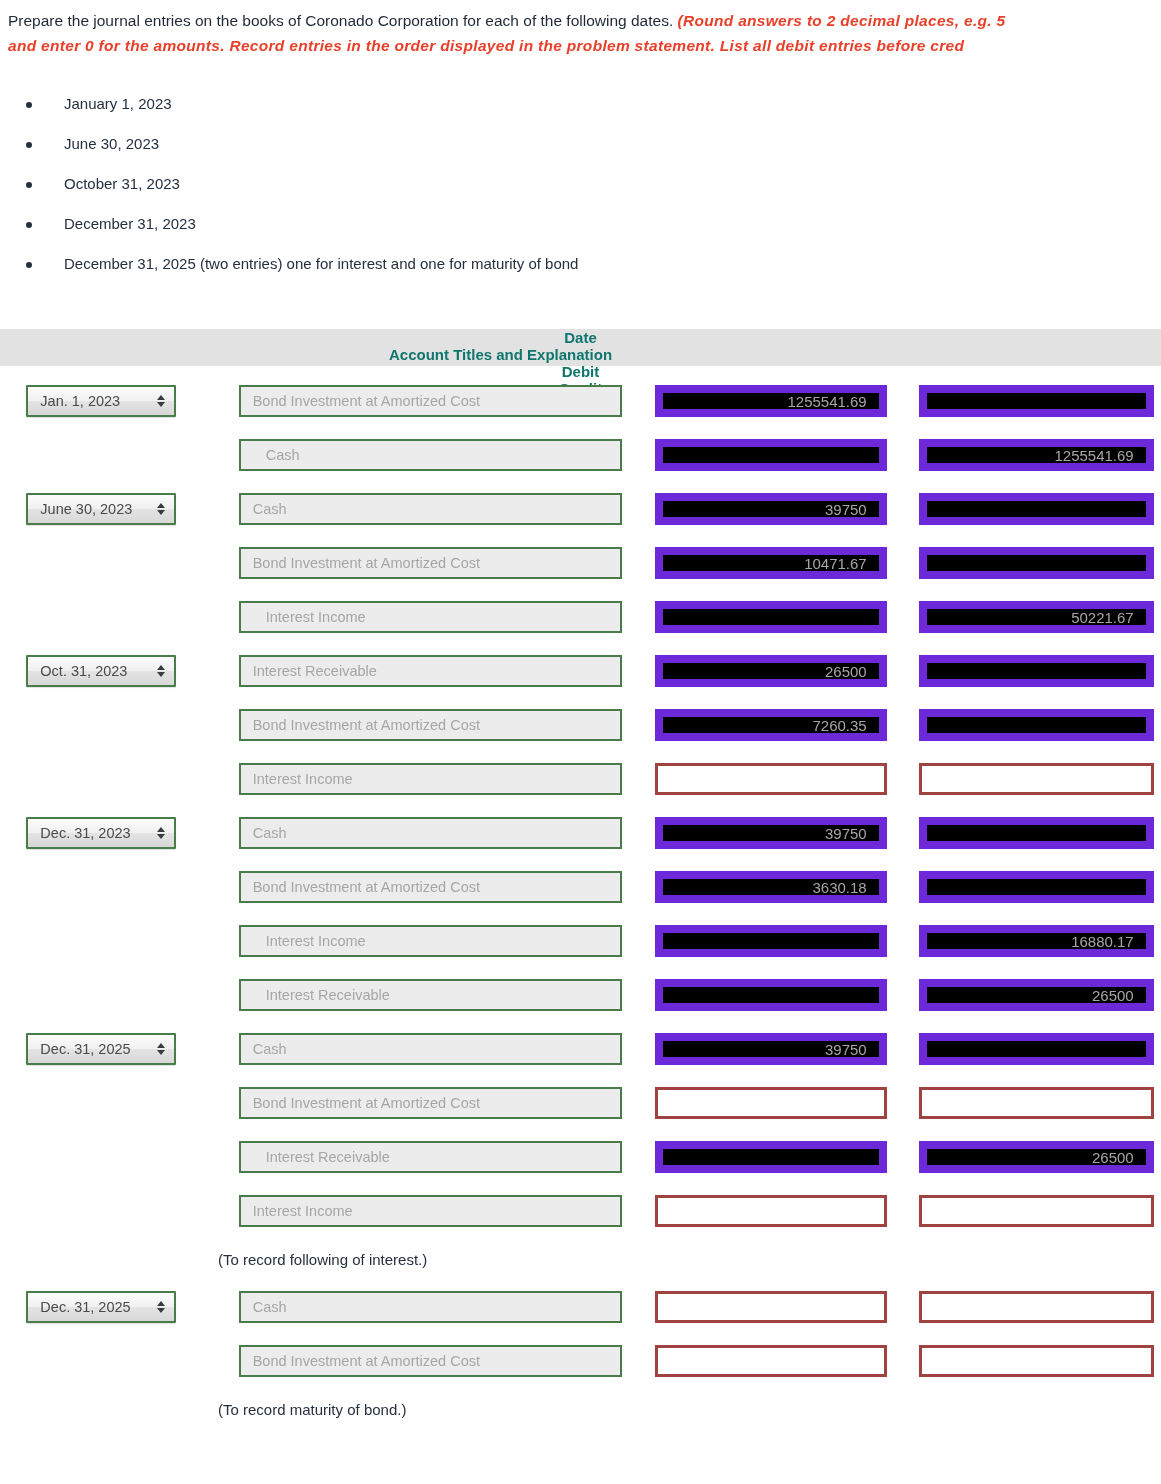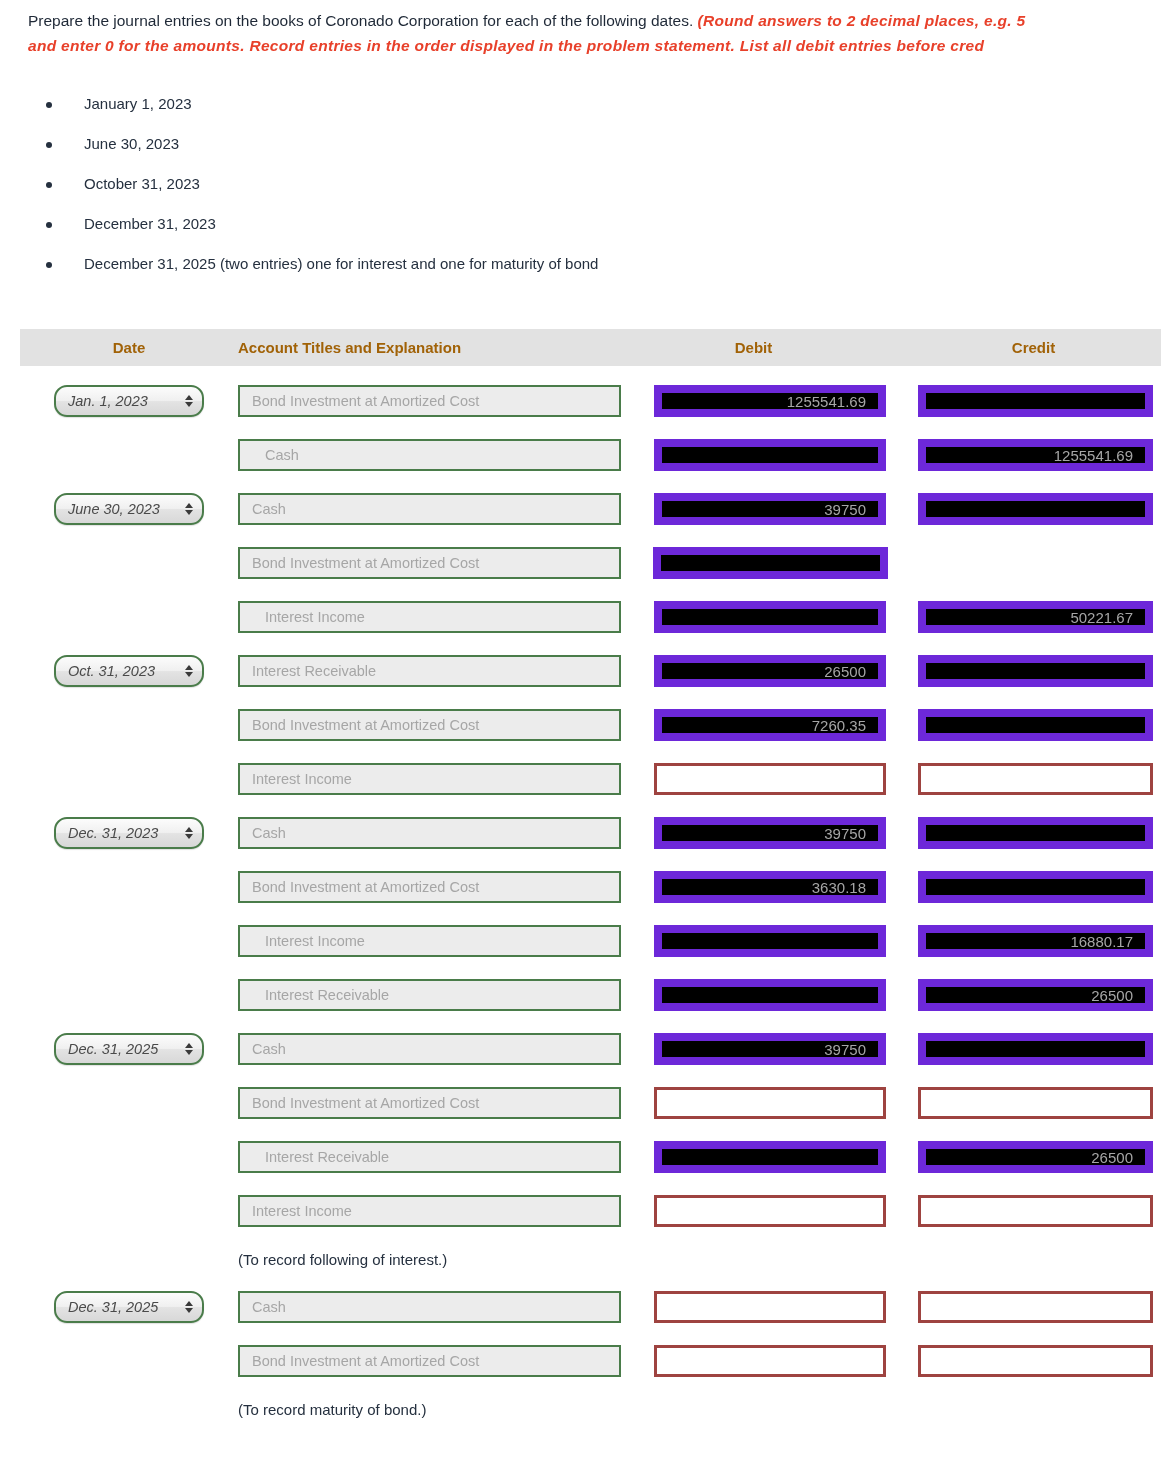--- a/index.html
+++ b/index.html
@@ -4,21 +4,21 @@
 <style>
   * { box-sizing: border-box; }
   html, body {
     margin: 0; padding: 0;
     background: #ffffff;
     width: 1161px;
     font-family: "Liberation Sans", sans-serif;
   }
   body { overflow-x: hidden; }
 
-  .page { width: 1019px; position: relative; padding-left: 20px; }
+  .page { width: 1019px; position: relative; }
 
   
   .instructions {
     padding: 8px 0 0 8px;
     font-size: 15.5px;
     line-height: 1.62;
     color: #1f2937;
     white-space: nowrap;
   }
   .instructions .hint {
@@ -54,21 +54,22 @@
   
   .journal { margin-top: 45px; width: 1161px; }
 
   .thead {
     display: flex;
     background: #e2e2e2;
     height: 37px;
     align-items: center;
     font-weight: bold;
     font-size: 15px;
-    color: #a16207;
+    color: #0f766e;
+    flex-direction: column;
   }
   .th-date    { width: 218px; text-align: center; }
   .th-account { width: 383px; text-align: left; padding-left: 0; }
   .th-debit   { width: 265px; text-align: center; }
   .th-credit  { width: 295px; text-align: center; }
 
   .tbody { padding-top: 8px; }
 
   .jrow {
     display: flex;
@@ -80,51 +81,50 @@
   .cell-date {
     width: 218px;
     display: flex;
     justify-content: center;
     align-items: center;
   }
   .date-select {
     width: 150px;
     height: 32px;
     border: 2px solid #4a7c4a;
-    border-radius: 13px;
+    border-radius: 1px;
     background: linear-gradient(to bottom, #fcfcfc 0%, #f0f0f0 48%, #e3e3e3 52%, #d8d8d8 100%);
     display: flex;
     align-items: center;
     justify-content: space-between;
     padding: 0 9px 0 12px;
     font-size: 14.5px;
     color: #4a4a4a;
     box-shadow: 0 1px 1px rgba(0,0,0,0.12);
     cursor: pointer;
     user-select: none;
-    font-style: italic;
   }
   .date-select .spin {
     display: flex;
     flex-direction: column;
     line-height: 0;
     gap: 2px;
     margin-left: 4px;
   }
   .date-select .spin i {
     display: block;
     width: 0; height: 0;
     border-left: 4.5px solid transparent;
     border-right: 4.5px solid transparent;
   }
   .date-select .spin i.up   { border-bottom: 5px solid #3a3a3a; }
   .date-select .spin i.down { border-top: 5px solid #3a3a3a; }
 
   
-  .cell-account { width: 383px; display: flex; align-items: center; }
+  .cell-account { width: 383px; display: flex; align-items: center; margin-left: 36px; }
   .acct-field {
     width: 383px;
     height: 32px;
     border: 2px solid #4a7c4a;
     background: #ececec;
     display: flex;
     align-items: center;
     padding-left: 12px;
     font-size: 14.5px;
     color: #a6a6a6;
@@ -242,20 +242,23 @@
           </div>
           <div class="cell-credit">
             <div class="amt-field"></div>
           </div>
         </div>
         <div class="jrow">
           <div class="cell-date"></div>
           <div class="cell-account">
             <div class="acct-field">Bond Investment at Amortized Cost</div>
           </div>
+          <div class="cell-debit">
+            <div class="amt-field">10471.67</div>
+          </div>
           <div class="cell-credit">
             <div class="amt-field"></div>
           </div>
         </div>
         <div class="jrow">
           <div class="cell-date"></div>
           <div class="cell-account">
             <div class="acct-field indent">Interest Income</div>
           </div>
           <div class="cell-debit">

